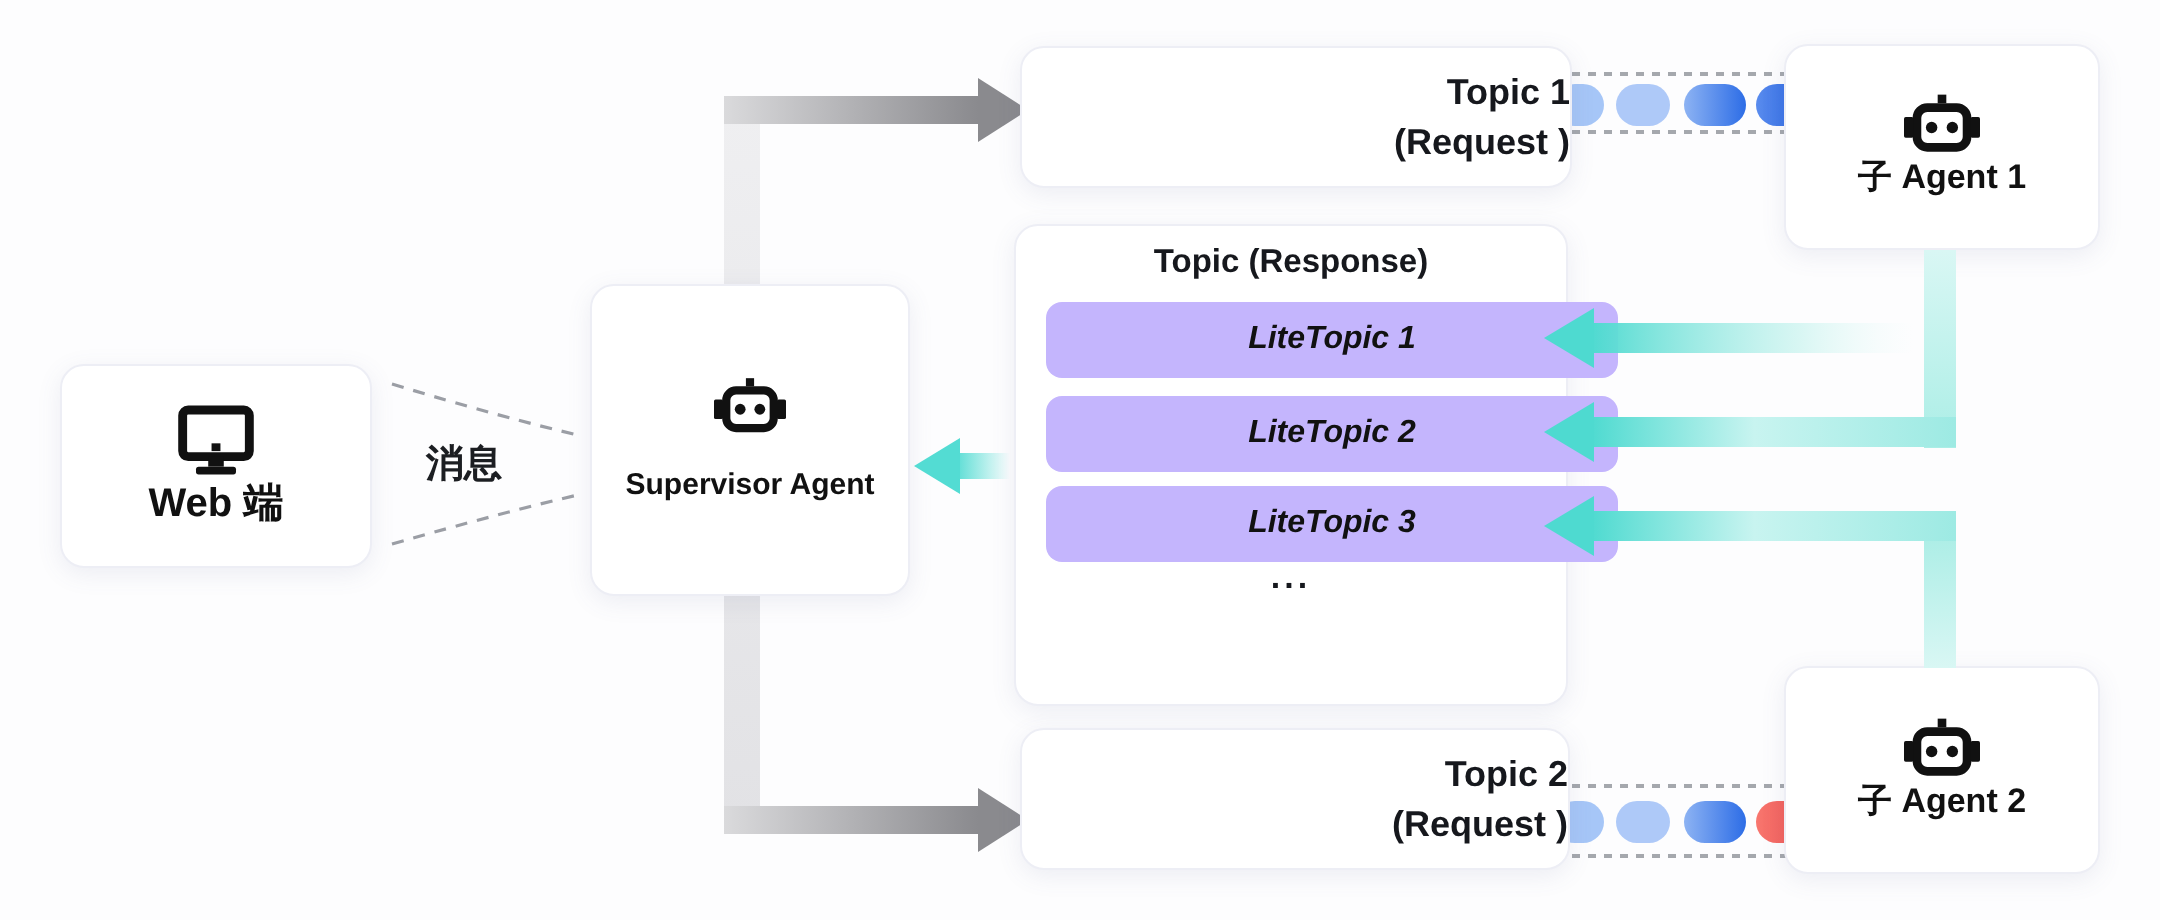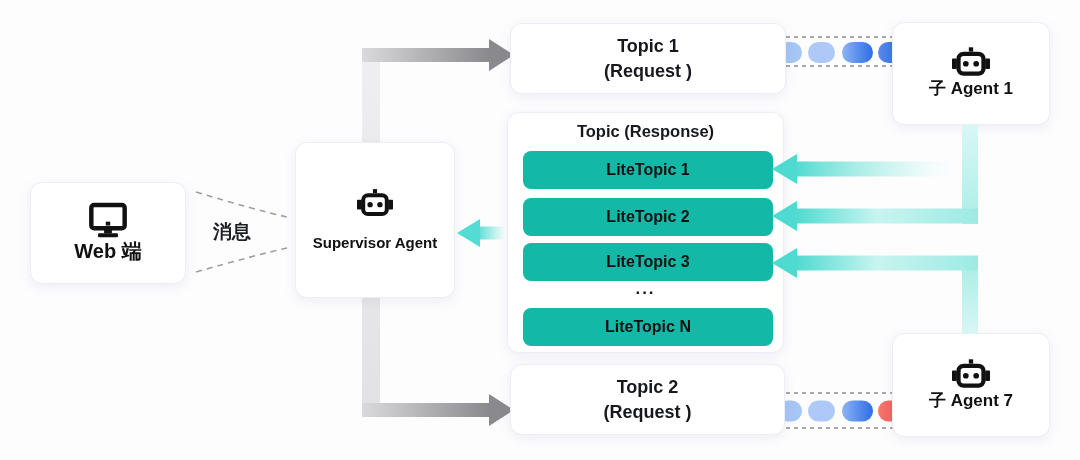--- a/index.html
+++ b/index.html
@@ -22,31 +22,31 @@
   .node { display:flex; flex-direction:column; align-items:center; justify-content:center; }
   .node-label { font-weight:600; font-size:17px; color:#111; white-space:nowrap; }
 
   #web-box        { left:30px;  top:182px; width:156px; height:102px; gap:0; }
   #web-box .node-label { font-size:20px; }
   #supervisor-box { left:295px; top:142px; width:160px; height:156px; gap:17px; }
   #supervisor-box .node-label { font-size:15px; font-weight:700; }
   #agent1-box     { left:892px; top:22px;  width:158px; height:103px; }
   #agent2-box     { left:892px; top:333px; width:158px; height:104px; }
 
-  .topic { display:flex; flex-direction:column; align-items:center; justify-content:center;
+  .topic { display:flex; flex-direction:column; align-items:flex-end; justify-content:center;
            font-weight:600; font-size:18px; line-height:1.35; }
   #topic1-box { left:510px; top:23px;  width:276px; height:71px; }
   #topic2-box { left:510px; top:364px; width:275px; height:71px; }
 
   #response-box { left:507px; top:112px; width:277px; height:241px; }
   #response-title { position:absolute; top:9px; left:0; width:100%; text-align:center;
                     font-size:16.5px; font-weight:600; }
-  .lite { position:absolute; left:15px; width:250px; height:38px; background:#14b8a6;
+  .lite { position:absolute; left:15px; width:286px; height:38px; background:#c4b5fd;
           border-radius:8px; display:flex; align-items:center; justify-content:center;
-          font-size:16px; font-weight:600; color:#111; }
+          font-size:16px; font-weight:600; color:#111;font-style:italic; }
   #lt1 { top:38px; } #lt2 { top:85px; } #lt3 { top:130px; } #ltn { top:195px; }
   #lt-ellipsis { position:absolute; top:166px; left:0; width:100%; text-align:center;
                  font-size:17px; font-weight:700; letter-spacing:2px; }
 
   #message-label { position:absolute; left:213px; top:219px; font-size:19px; font-weight:700;
                    color:#1c1e22; z-index:2; }
   #caption { position:absolute; left:185px; top:322px; font-size:13px; color:#8b8f97;
              z-index:4; white-space:nowrap; }
 </style>
 </head>
@@ -138,35 +138,34 @@
 
   <div class="node" id="agent2-box">
     <svg width="38" height="30" viewBox="0 0 44 34">
       <rect x="19.5" y="0" width="5" height="5" fill="#111"></rect>
       <rect x="7.5" y="7.5" width="29" height="23" rx="6" fill="none" stroke="#111" stroke-width="5"></rect>
       <rect x="0" y="13" width="5.5" height="12" rx="1" fill="#111"></rect>
       <rect x="38.5" y="13" width="5.5" height="12" rx="1" fill="#111"></rect>
       <circle cx="16" cy="19" r="3.3" fill="#111"></circle>
       <circle cx="28" cy="19" r="3.3" fill="#111"></circle>
     </svg>
-    <div class="node-label">子 Agent 7</div>
+    <div class="node-label">子 Agent 2</div>
   </div>
 
   <div class="topic" id="topic1-box">
     <div>Topic 1</div>
     <div>(Request )</div>
   </div>
 
   <div class="panel" id="response-box">
     <div id="response-title">Topic (Response)</div>
     <div class="lite" id="lt1">LiteTopic 1</div>
     <div class="lite" id="lt2">LiteTopic 2</div>
     <div class="lite" id="lt3">LiteTopic 3</div>
     <div id="lt-ellipsis">...</div>
-    <div class="lite" id="ltn">LiteTopic N</div>
   </div>
 
   <div class="topic" id="topic2-box">
     <div>Topic 2</div>
     <div>(Request )</div>
   </div>
 
   <div id="message-label">消息</div>
 
   <svg id="layer-over" class="layer">

